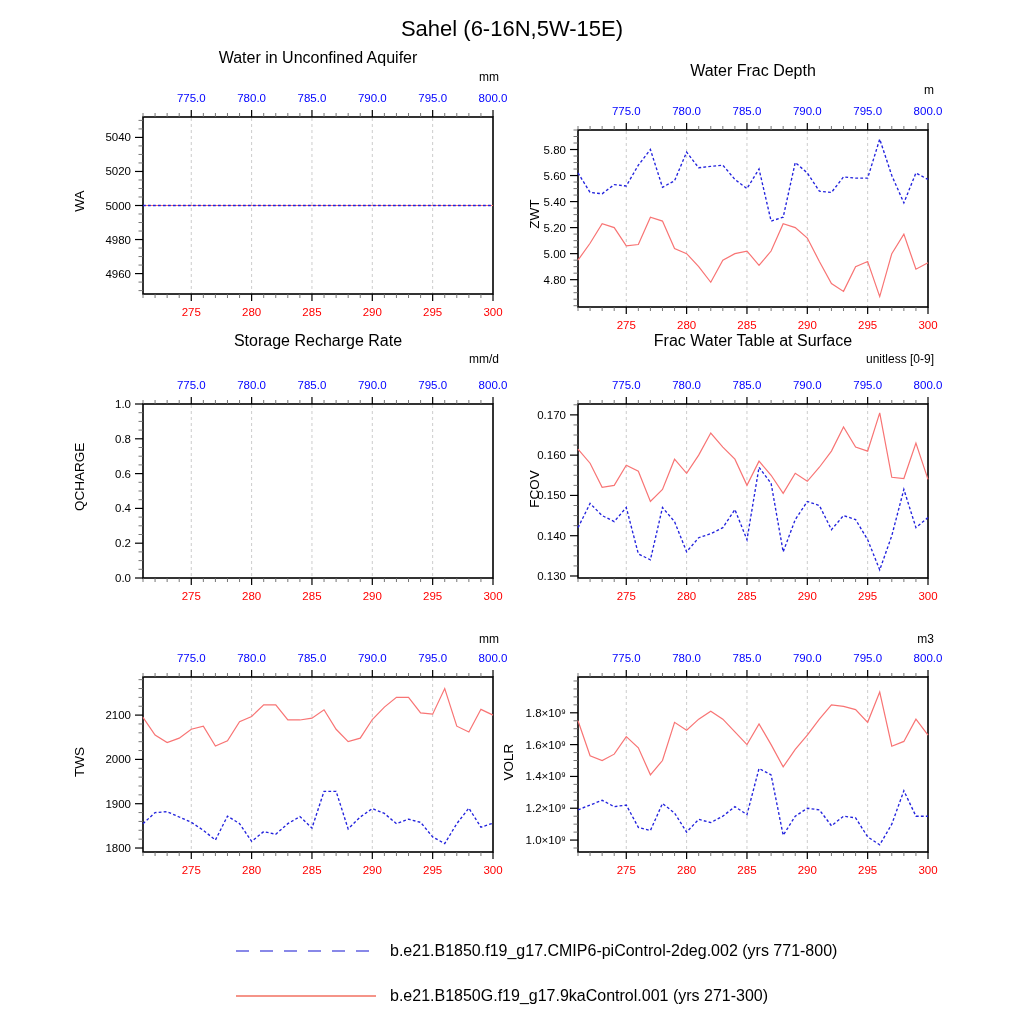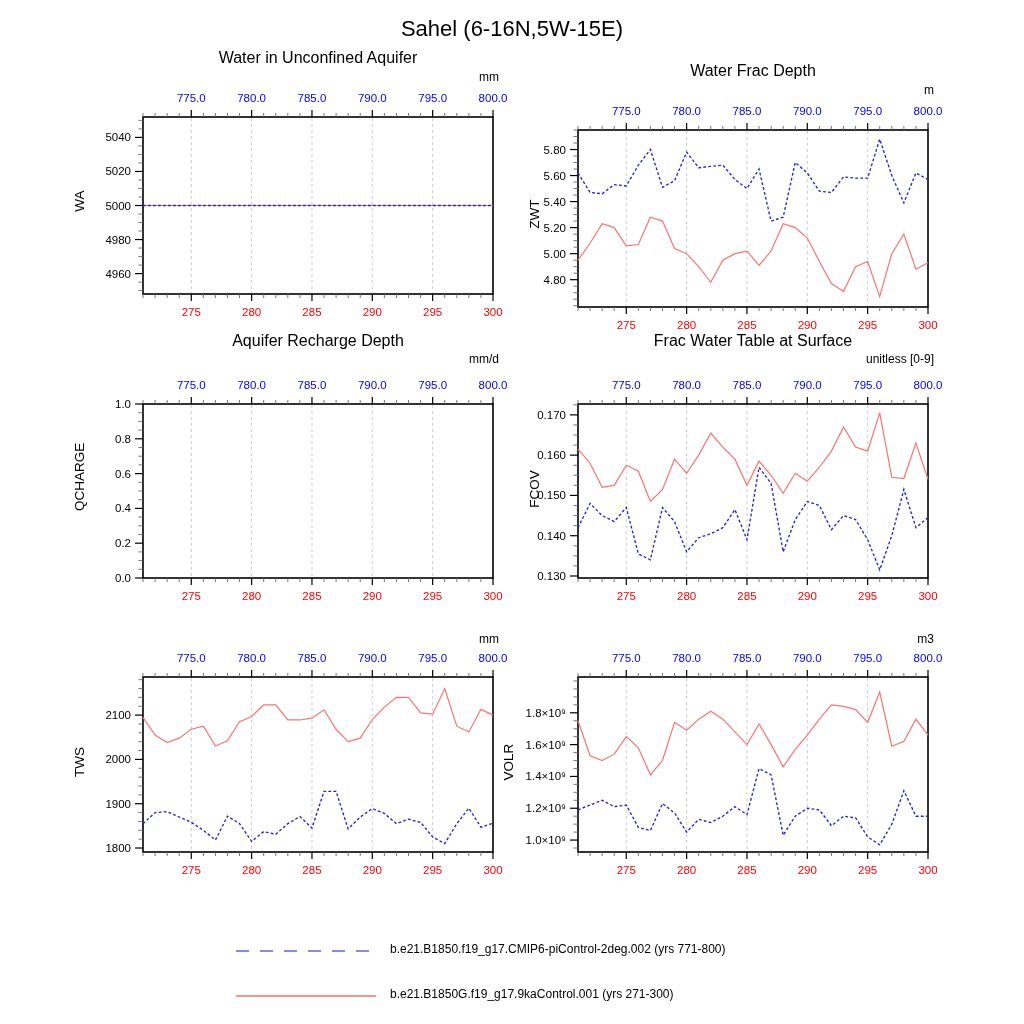--- a/index.html
+++ b/index.html
@@ -17,21 +17,21 @@
   .r1 .punits{top:28px}.r2 .punits{top:22px}.r3 .punits{top:29px}
   .ylab{position:absolute;top:150px;width:44px;height:18px;text-align:center;
         font-size:13.5px;transform:rotate(-90deg);white-space:nowrap;}
   .yl-a{left:-1px}.yl-b{left:19px}.yl-volr{left:-7px}
   svg.plot{position:absolute;left:0;top:0;width:450px;height:285px;overflow:visible;}
   svg.plot text{font-family:"Liberation Sans",sans-serif;}
   .legend{position:absolute;left:0;top:0;width:1024px;}
   .lrow{position:absolute;left:236px;height:18px;}
   .lrow1{top:942px}.lrow2{top:987px}
   .legend-line{position:absolute;left:0;top:8px;width:140px;height:2px;}
-  .legend-label{position:absolute;left:154px;top:0;font-size:12px;white-space:nowrap;}
+  .legend-label{position:absolute;left:154px;top:0;font-size:16px;white-space:nowrap;}
 </style>
 </head>
 <body>
 
 <div id="fig">
   <h1 class="main-title">Sahel (6-16N,5W-15E)</h1>
 
   <section class="panel p1 r1">
     <div class="ptitle">Water in Unconfined Aquifer</div>
     <div class="punits">mm</div>
@@ -262,21 +262,21 @@
         <line x1="83" x2="75" y1="120.55147058823535" y2="120.55147058823535" stroke="#000" stroke-width="1.2"></line>
         <text x="71" y="124.55147058823535" text-anchor="end" font-size="11.5" fill="#000">5.60</text>
         <line x1="83" x2="75" y1="94.52205882352945" y2="94.52205882352945" stroke="#000" stroke-width="1.2"></line>
         <text x="71" y="98.52205882352945" text-anchor="end" font-size="11.5" fill="#000">5.80</text>
         <polyline points="83.00,205.15 95.07,188.23 107.14,168.71 119.21,172.61 131.28,190.83 143.34,189.53 155.41,162.20 167.48,166.10 179.55,193.43 191.62,198.64 203.69,211.65 215.76,227.27 227.83,205.15 239.90,198.64 251.97,196.04 264.03,210.35 276.10,196.04 288.17,168.71 300.24,172.61 312.31,183.02 324.38,206.45 336.45,228.57 348.52,236.38 360.59,211.65 372.66,206.45 384.72,241.59 396.79,198.64 408.86,179.12 420.93,214.26 433.00,207.75" fill="none" stroke="#f87474" stroke-width="1.2"></polyline>
         <polyline points="83.00,117.95 95.07,137.47 107.14,138.77 119.21,129.66 131.28,130.96 143.34,110.14 155.41,94.52 167.48,132.26 179.55,125.76 191.62,97.12 203.69,112.74 215.76,111.44 227.83,110.14 239.90,124.46 251.97,133.57 264.03,114.04 276.10,166.10 288.17,162.20 300.24,107.54 312.31,117.95 324.38,136.17 336.45,137.47 348.52,121.85 360.59,123.15 372.66,123.15 384.72,84.11 396.79,120.55 408.86,147.88 420.93,117.95 433.00,124.46" fill="none" stroke="#2222dd" stroke-width="1.35" stroke-dasharray="2.8 2.2"></polyline>
       </svg>
   </section>
 
   <section class="panel p3 r2">
-    <div class="ptitle">Aquifer Recharge Depth</div>
+    <div class="ptitle">Storage Recharge Rate</div>
     <div class="punits">mm/d</div>
     <div class="ylab yl-a">QCHARGE</div>
     <svg class="plot">
         <line x1="131.27586206896552" x2="131.27586206896552" y1="75" y2="247" stroke="#cccccc" stroke-width="1" stroke-dasharray="3 3"></line>
         <line x1="191.6206896551724" x2="191.6206896551724" y1="75" y2="247" stroke="#cccccc" stroke-width="1" stroke-dasharray="3 3"></line>
         <line x1="251.96551724137933" x2="251.96551724137933" y1="75" y2="247" stroke="#cccccc" stroke-width="1" stroke-dasharray="3 3"></line>
         <line x1="312.31034482758616" x2="312.31034482758616" y1="75" y2="247" stroke="#cccccc" stroke-width="1" stroke-dasharray="3 3"></line>
         <line x1="372.6551724137931" x2="372.6551724137931" y1="75" y2="247" stroke="#cccccc" stroke-width="1" stroke-dasharray="3 3"></line>
         <rect x="83" y="74" width="350" height="174" fill="none" stroke="#000000" stroke-width="1.6"></rect>
         <line x1="83" x2="83" y1="74" y2="70" stroke="#666" stroke-width="0.9"></line>

